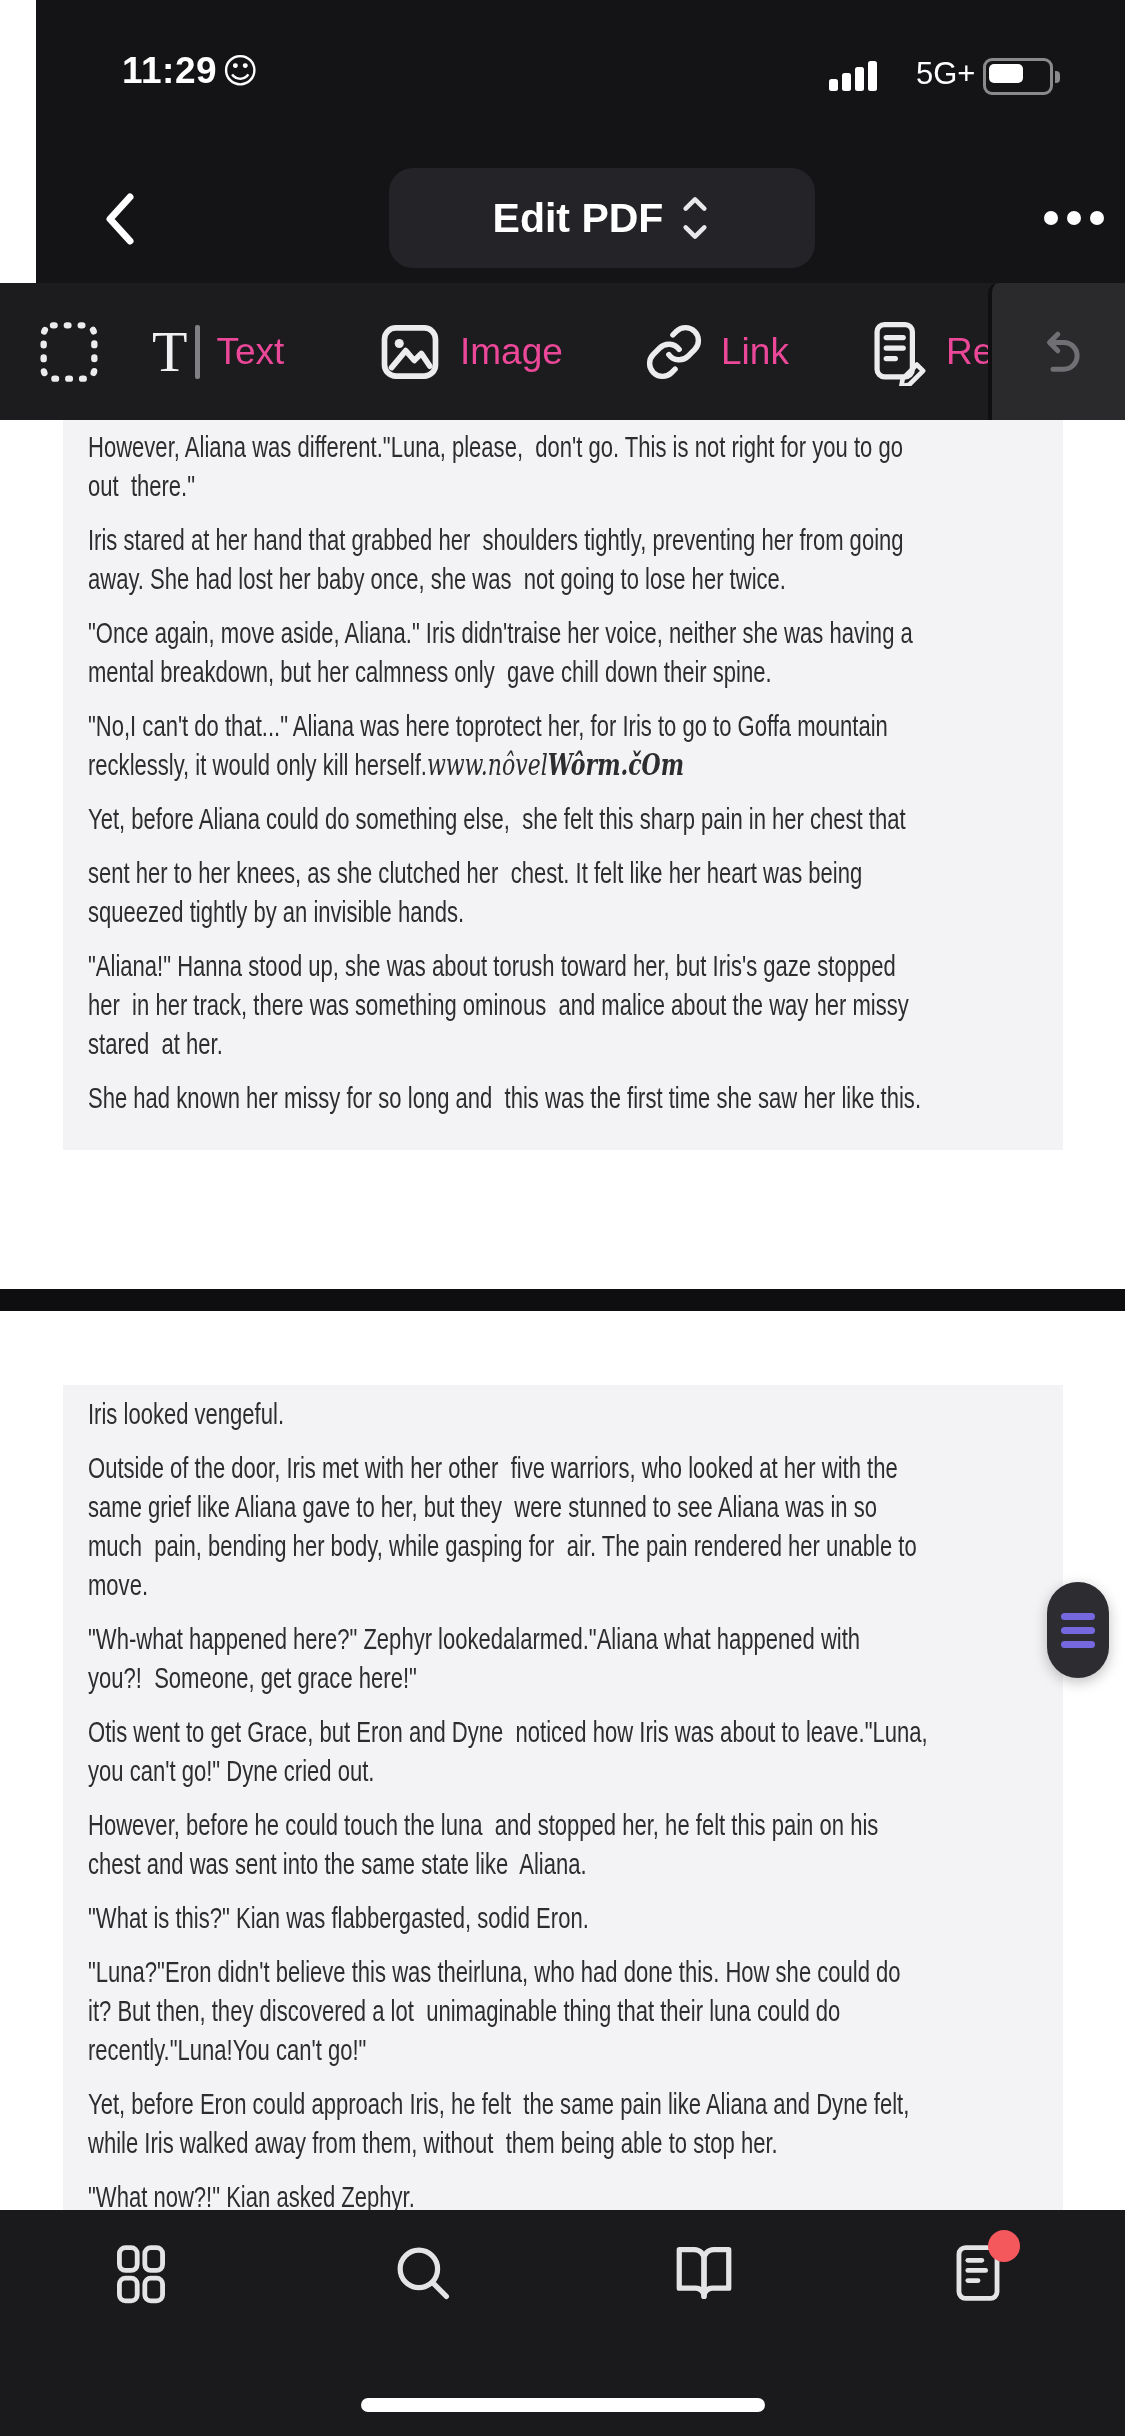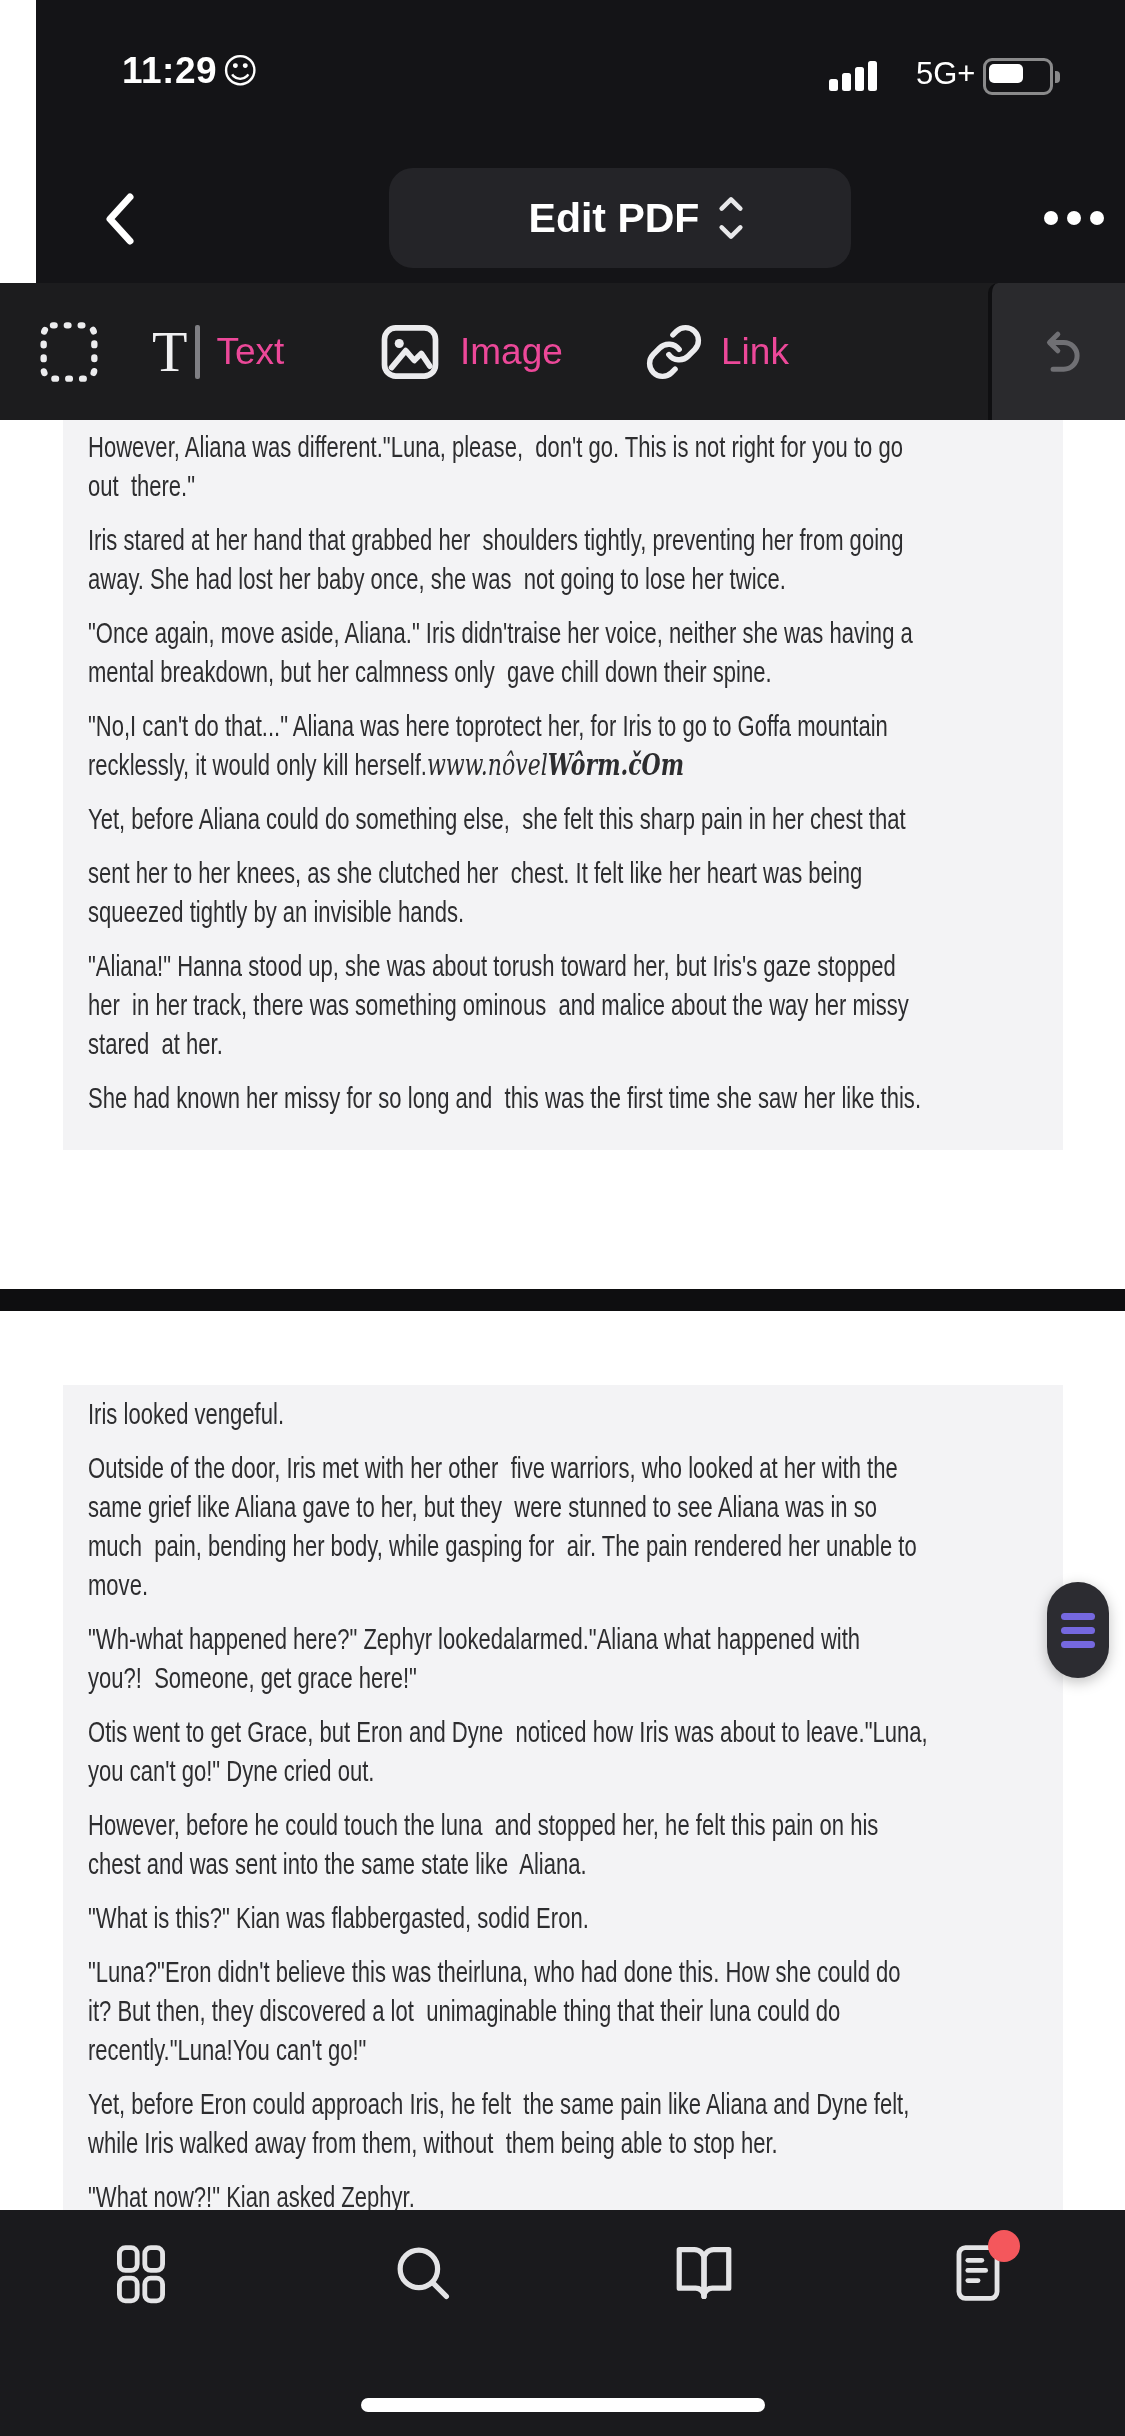--- a/index.html
+++ b/index.html
@@ -14,21 +14,21 @@
   .sig span{display:block;width:9px;background:#fff;border-radius:2.5px;}
   .s1{height:12px}.s2{height:18px}.s3{height:24px}.s4{height:30px}
   .net{position:absolute;left:880px;top:56px;font-size:31px;font-weight:400;color:#fff;}
   .batt{position:absolute;left:947px;top:58px;display:flex;align-items:center;}
   .batt-body{width:58px;height:25px;border:3px solid rgba(255,255,255,.5);border-radius:9px;padding:3px;}
   .batt-fill{width:34px;height:19px;background:#fff;border-radius:5px;}
   .batt-cap{width:5px;height:12px;background:rgba(255,255,255,.5);border-radius:0 4px 4px 0;margin-left:2px;}
 
   .back{position:absolute;left:62px;top:190px;width:44px;height:58px;cursor:pointer;}
   .pdfbtn{position:absolute;left:353px;top:168px;width:426px;height:100px;background:#242428;border-radius:24px;
-          display:flex;align-items:center;justify-content:center;gap:16px;cursor:pointer;padding-left:36px;}
+          display:flex;align-items:center;justify-content:center;gap:16px;cursor:pointer;}
   .pdfbtn .ttl{font-size:41px;font-weight:700;color:#fff;}
   .dots{position:absolute;left:1008px;top:211px;display:flex;gap:9px;cursor:pointer;}
   .dots i{width:14px;height:14px;border-radius:50%;background:#fff;}
 
   
   .toolbar{position:absolute;left:0;top:283px;width:1125px;height:137px;background:#1c1c1e;}
   .titem{position:absolute;top:0;height:137px;display:flex;align-items:center;cursor:pointer;}
   .tlabel{font-size:37px;color:#ec4899;margin-left:16px;}
   .tglyph{font-family:"Liberation Serif",serif;font-size:58px;color:#f0f0f2;line-height:58px;}
   .tcursor{display:inline-block;width:5px;height:54px;background:#7f7f84;border-radius:2px;margin-left:8px;}
@@ -127,20 +127,30 @@
     </div>
 
     <div class="titem" style="left:643px">
       <svg width="62" height="62" viewBox="0 0 24 24">
         <path d="M10 13a5 5 0 0 0 7.54.54l2.5-2.5a5 5 0 0 0-7.07-7.07l-1.4 1.39" fill="none" stroke="#ececee" stroke-width="2.1" stroke-linecap="round" stroke-linejoin="round"></path>
         <path d="M14 11a5 5 0 0 0-7.54-.54l-2.5 2.5a5 5 0 0 0 7.07 7.07l1.39-1.39" fill="none" stroke="#ececee" stroke-width="2.1" stroke-linecap="round" stroke-linejoin="round"></path>
       </svg>
       <span class="tlabel">Link</span>
     </div>
 
+    <div class="titem" style="left:866px">
+      <svg width="64" height="68" viewBox="0 0 24 26">
+        <rect x="4" y="2.5" width="13.5" height="20" rx="2.8" fill="none" stroke="#ececee" stroke-width="2"></rect>
+        <line x1="7.5" y1="7.5" x2="14" y2="7.5" stroke="#ececee" stroke-width="2" stroke-linecap="round"></line>
+        <line x1="7.5" y1="11.5" x2="14" y2="11.5" stroke="#ececee" stroke-width="2" stroke-linecap="round"></line>
+        <line x1="7.5" y1="15.5" x2="11" y2="15.5" stroke="#ececee" stroke-width="2" stroke-linecap="round"></line>
+        <path d="M13.8 23.2 19.2 17.8 21.6 20.2 16.2 25.6 13.3 26z" fill="none" stroke="#ececee" stroke-width="1.8" stroke-linejoin="round"></path>
+      </svg>
+      <span class="tlabel">Re</span>
+    </div>
 
     <div class="undo-panel">
       <svg width="58" height="50" viewBox="0 0 24 21">
         <path d="M8.5 6.5 H14 a5.6 5.6 0 0 1 0 11.2 H9.5" fill="none" stroke="#707074" stroke-width="2.1" stroke-linecap="round"></path>
         <polyline points="11.5,3 8,6.5 11.5,10" fill="none" stroke="#707074" stroke-width="2.1" stroke-linecap="round" stroke-linejoin="round"></polyline>
       </svg>
     </div>
   </div>
 
   <div class="content">

